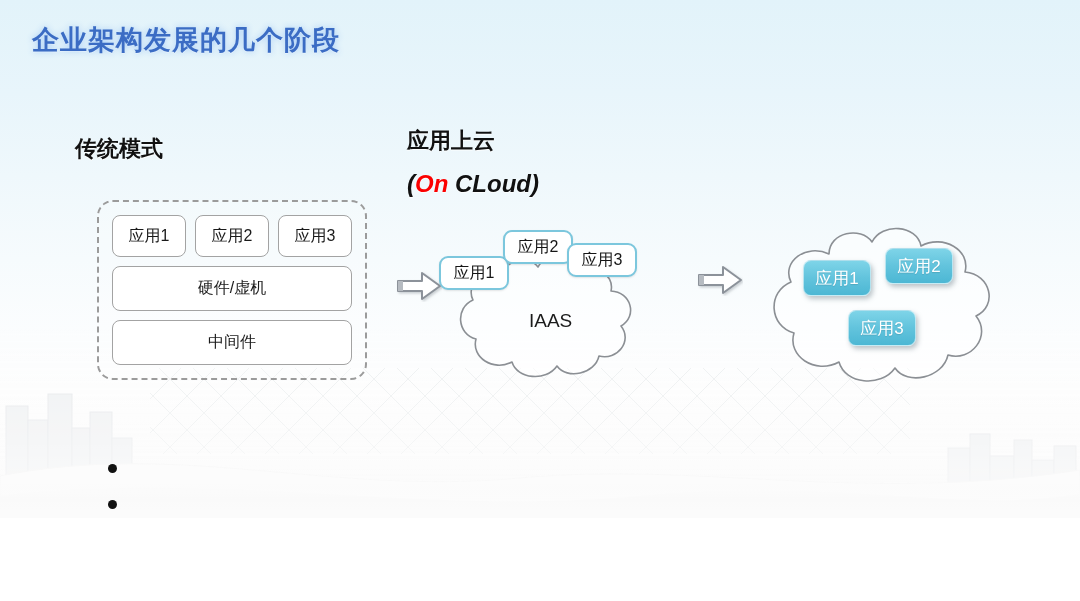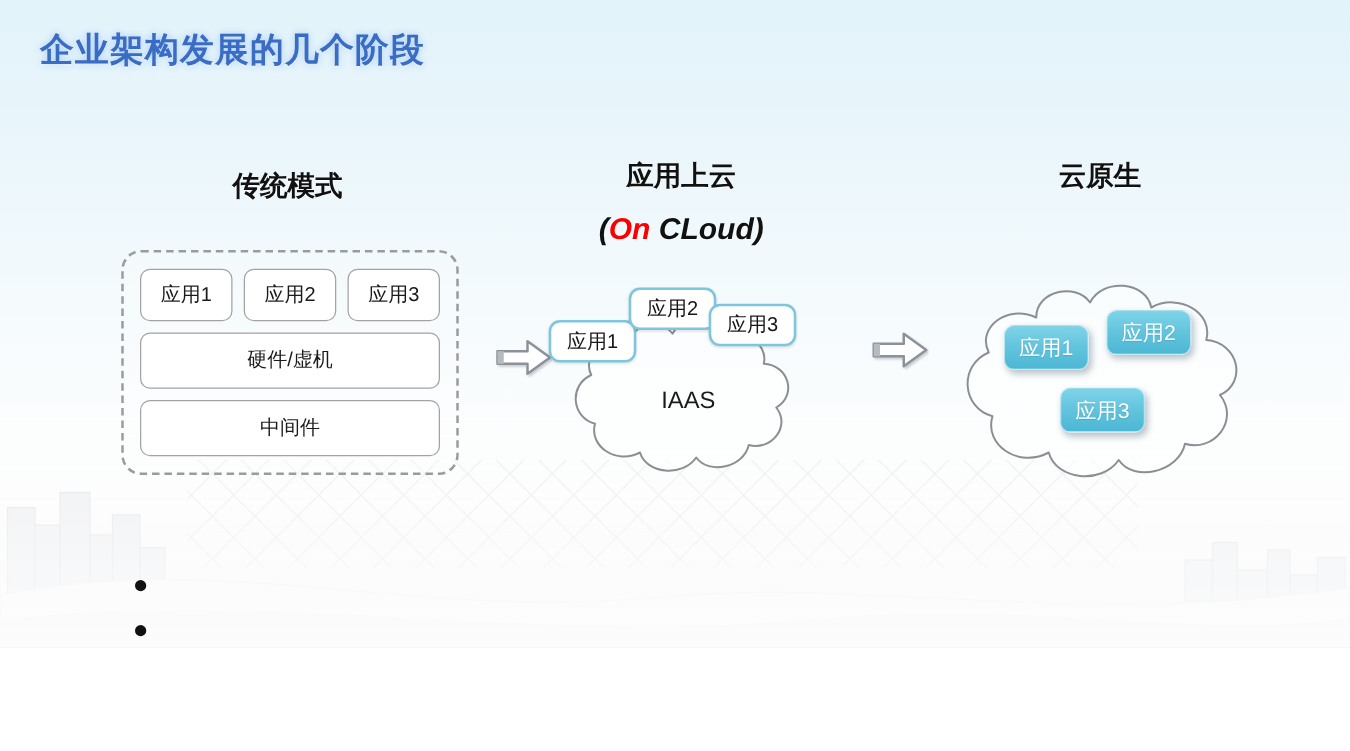--- a/index.html
+++ b/index.html
@@ -62,21 +62,21 @@
     left: 0; top: 128px;
     width: 1080px;
     height: 270px;
   }
 
   .panel {
     position: absolute;
     top: 0;
   }
   .panel-heading {
-    text-align: center;
+    text-align: left;
     font-weight: bold;
     color: #111;
     line-height: 1.18;
     white-space: nowrap;
     text-shadow: 0 1px 0 rgba(255,255,255,.8);
   }
   .heading-cn { font-size: 22px; display: block; }
   .heading-en { font-size: 24px; display: block; margin-top: 16px; font-style: italic; }
   .heading-en .hl { color: #fb0000; }
 
@@ -349,21 +349,20 @@
             <feDropShadow dx="1.5" dy="1.5" stdDeviation="1" flood-color="#9aa0a6" flood-opacity="0.5"></feDropShadow>
           </filter>
         </defs>
         <path d="M2 11 L26 11 L26 3 L44 16 L26 29 L26 21 L2 21 Z" fill="#ffffff" stroke="#8c929a" stroke-width="2" stroke-linejoin="round" filter="url(#arrShadow2)"></path>
         <rect x="2" y="11" width="5" height="10" fill="#b6bbc1"></rect>
       </svg>
     </div>
 
     <div class="panel" id="panel-native">
       <div class="panel-heading">
-        <span class="heading-cn">云原生</span>
       </div>
 
       <div class="cloud-wrap">
         <svg class="cloud-svg" id="cloud-native" viewBox="0 0 255 172" xmlns="http://www.w3.org/2000/svg">
           <path d="M72 38
                    C72 16, 104 10, 115 26
                    C125 6, 160 9, 164 30
                    C186 18, 214 34, 208 56
                    C234 58, 241 90, 219 100
                    C235 120, 214 146, 191 139

